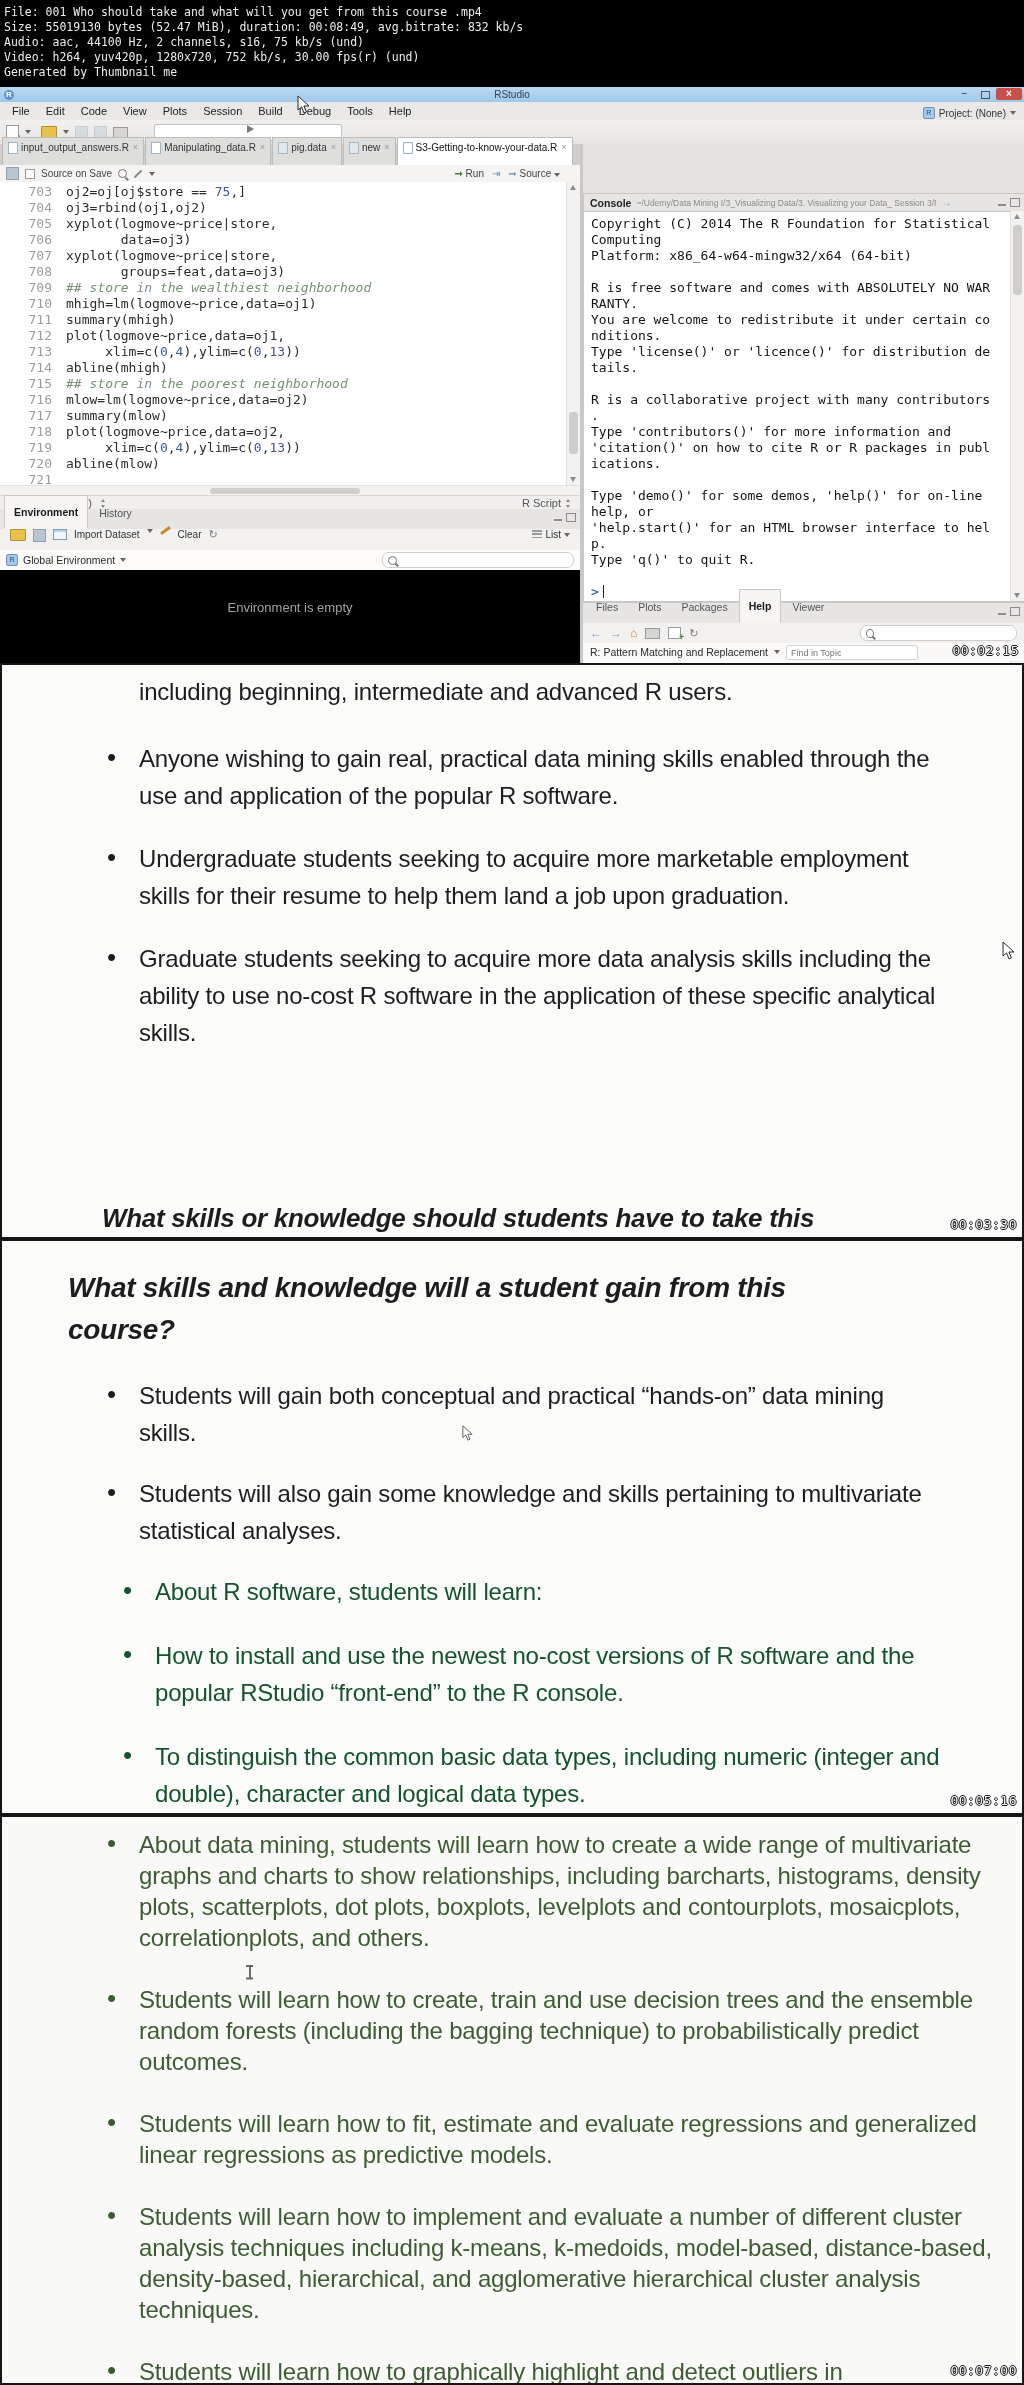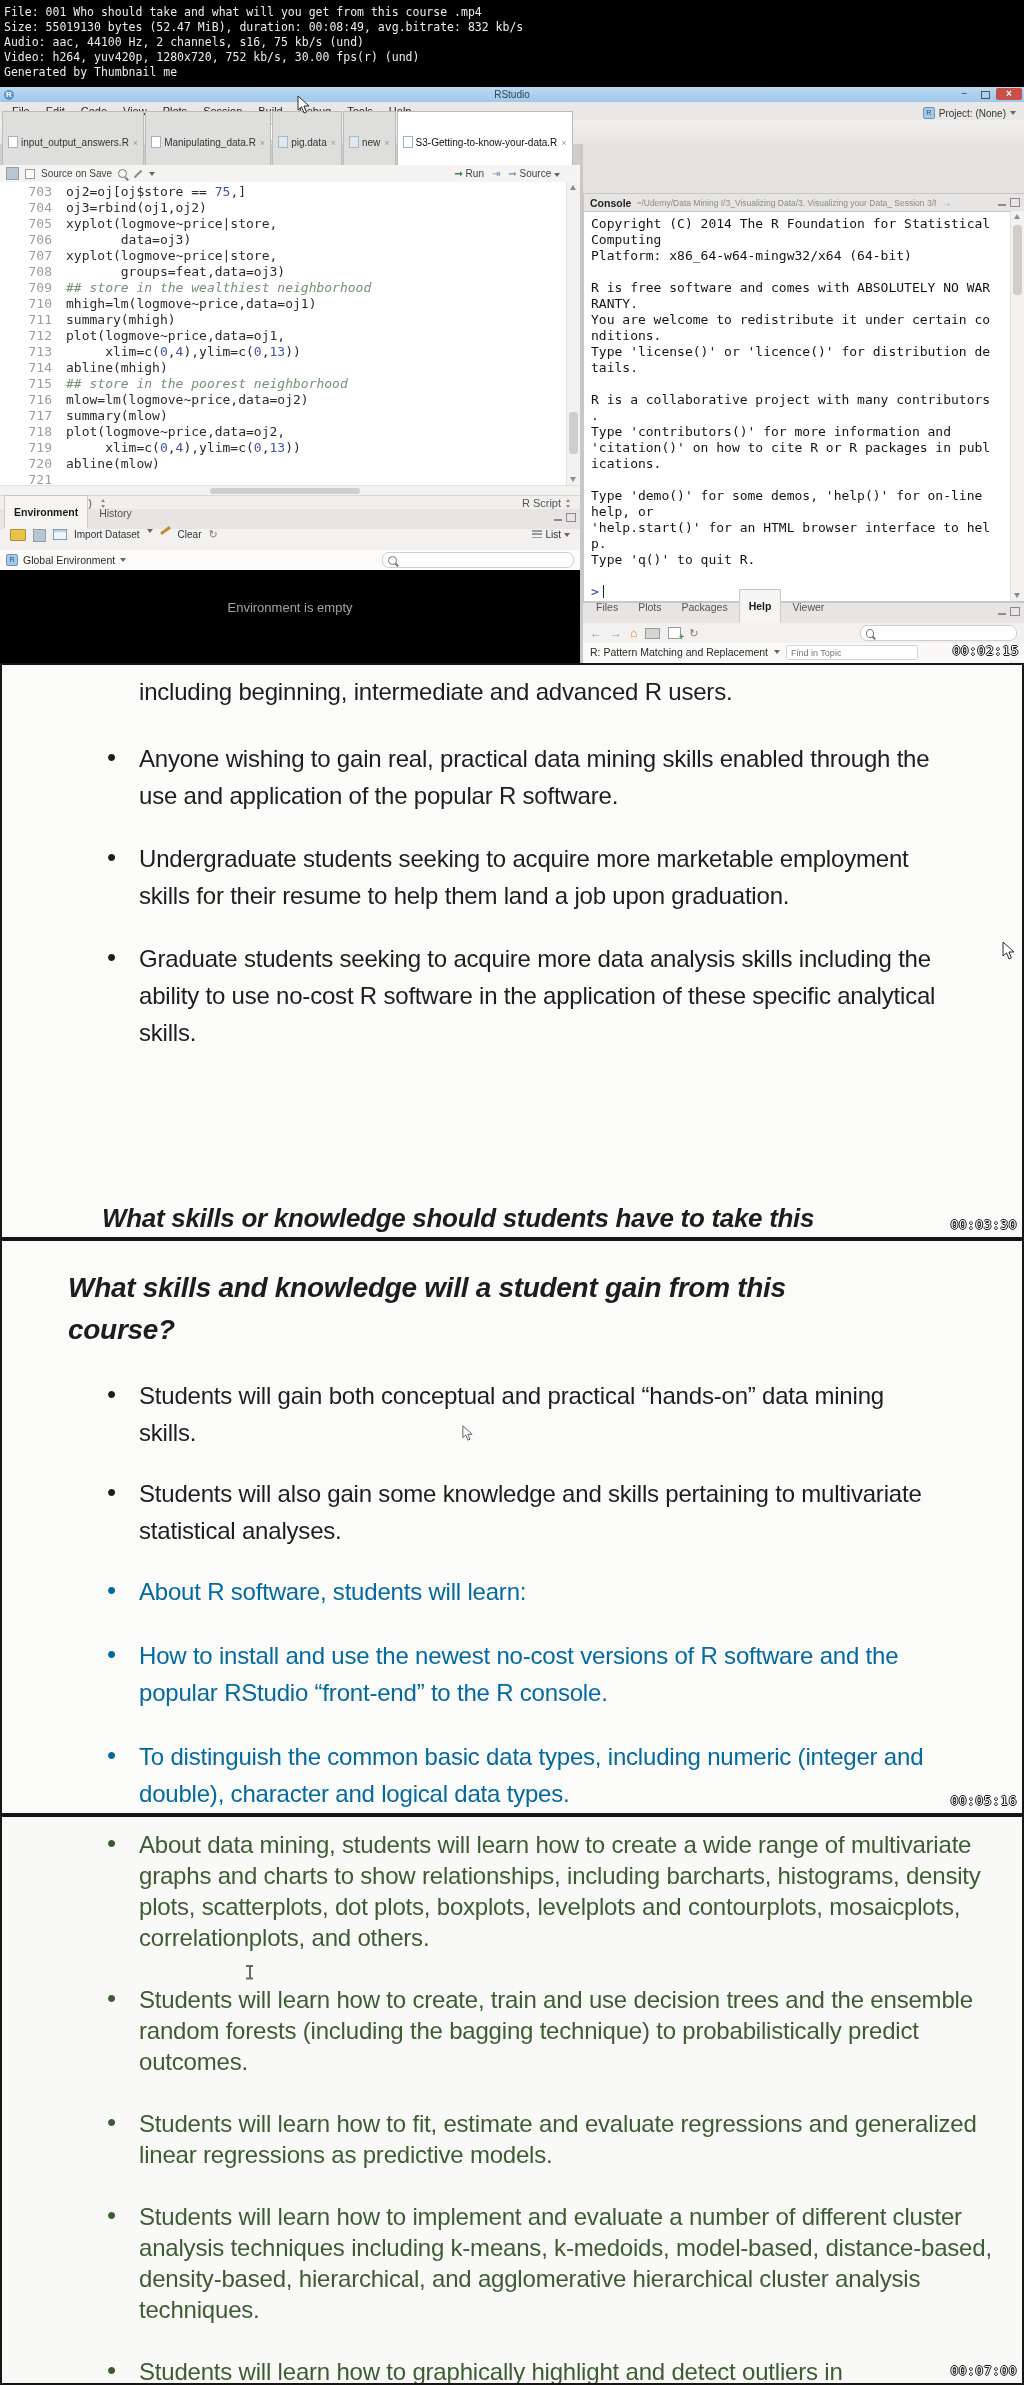--- a/index.html
+++ b/index.html
@@ -58,22 +58,22 @@
   .i-cube::before{content:"R";}
 
   .mainrow{position:absolute;top:57px;left:0;right:0;bottom:0;}
   .leftcol{position:absolute;left:0;top:0;width:580px;bottom:0;background:#dcdbda;}
   .vdivider{position:absolute;left:580px;top:0;width:3px;bottom:0;background:#c9c8c7;}
   .rightcol{position:absolute;left:583px;top:0;right:0;bottom:0;background:#e4e3e2;}
 
   
   .tabbar{position:absolute;top:0;left:0;right:0;height:21px;background:#cfcecd;display:flex;
     align-items:flex-end;padding-left:2px;gap:1px;}
-  .etab{display:flex;align-items:flex-end;gap:3px;height:19px;background:#dededd;border:1px solid #bdbcbb;
-    border-bottom:none;padding:17px 5px;font-size:10px;color:#333;white-space:nowrap;}
+  .etab{display:flex;align-items:flex-start;gap:3px;height:19px;background:#dededd;border:1px solid #bdbcbb;
+    border-bottom:none;padding:4px 5px;font-size:10px;color:#333;white-space:nowrap;}
   .etab.active{background:#fff;color:#111;}
   .tab-icon{width:8px;height:10px;background:#fff;border:1px solid #9db4c8;}
   .ticon-data{background:#dfe8ef;border:1px solid #aab8c2;}
   .tab-close{color:#999;font-size:9px;margin-left:1px;}
   .tab-close::after{content:"";}
 
   .edtoolbar{position:absolute;top:21px;left:0;right:0;height:17px;background:#f5f4f3;
     border-bottom:1px solid #dcdbda;display:flex;align-items:center;gap:6px;padding:0 6px;font-size:10px;color:#444;}
   .chk{width:8px;height:8px;border:1px solid #999;background:#fff;}
   .mag{width:7px;height:7px;border:1.5px solid #777;border-radius:50%;position:relative;display:inline-block;}
@@ -166,21 +166,21 @@
   #frame4{height:570px;background:#f9f9f7;}
   .slide ul{margin:0;padding:0 0 0 137px;list-style:none;width:806px;}
   .slide li{position:relative;font-size:24px;line-height:37px;margin-bottom:26px;letter-spacing:-0.2px;}
   .slide li::before{content:"\2022";position:absolute;left:-32px;top:-1px;font-size:26px;}
   .cont-line{margin:8px 0 0 137px;font-size:24px;line-height:37px;width:806px;letter-spacing:-0.2px;}
   #s2-bullets{margin-top:30px;}
   .s2-heading{position:absolute;left:100px;bottom:3px;font-size:26px;font-weight:bold;font-style:italic;white-space:nowrap;letter-spacing:-0.3px;}
   .s3-heading{margin:26px 0 0 66px;width:810px;font-size:28px;line-height:42px;font-weight:bold;font-style:italic;letter-spacing:-0.3px;}
   #s3-black{margin-top:26px;}
   #s3-black li{margin-bottom:24px;}
-  #s3-blue{color:#0369a1;margin-top:24px;}
+  #s3-blue{color:#14532d;margin-top:24px;margin-left:16px;}
   #s3-blue li{margin-bottom:27px;}
   #s4-bullets{margin-top:12px;width:860px;color:#3e5c34;}
   #s4-bullets li{font-size:24px;line-height:31px;margin-bottom:31px;}
 
   
   .cursor-arrow{position:absolute;width:13px;height:19px;}
   .ibeam{position:absolute;width:9px;height:14px;}
   .ibeam::before{content:"";position:absolute;left:4px;top:0;bottom:0;width:1.5px;background:#6a6a6a;}
   .ibeam::after{content:"";position:absolute;left:1px;right:1px;top:0;height:1.5px;background:#6a6a6a;box-shadow:0 12.5px 0 #6a6a6a;}
 </style>

